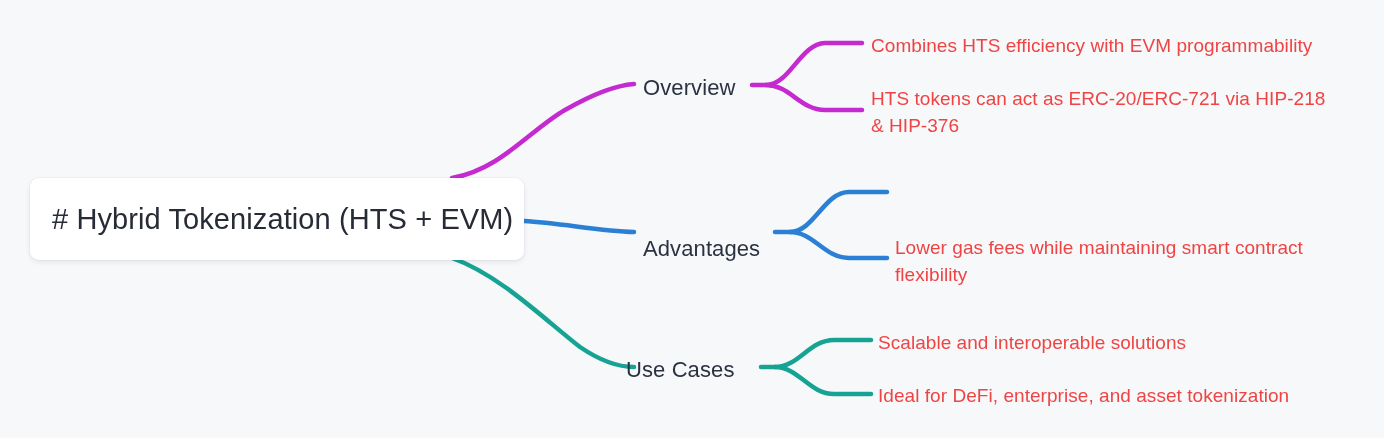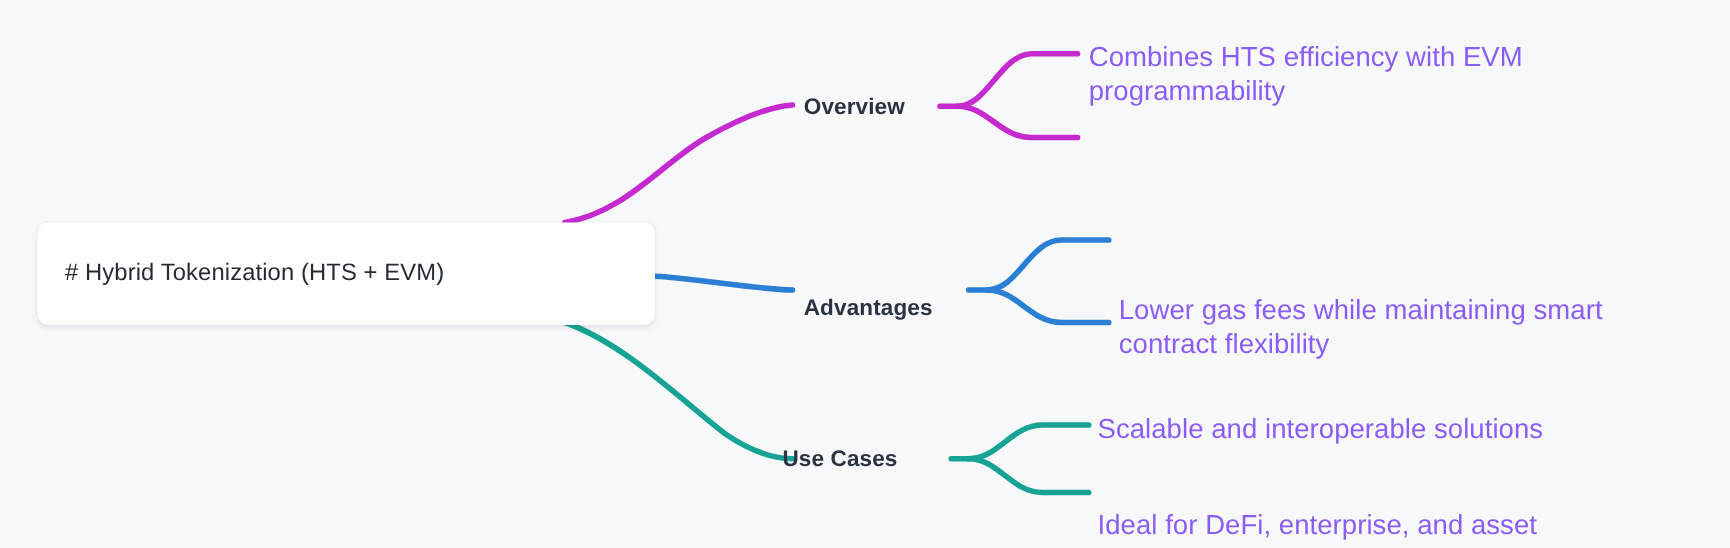--- a/index.html
+++ b/index.html
@@ -34,51 +34,51 @@
     height: 82px;
     background: #ffffff;
     border-radius: 9px;
     box-shadow: 0 2px 5px rgba(40,50,70,0.10), 0 0 0 1px rgba(40,50,70,0.025);
     display: flex;
     align-items: center;
     box-sizing: border-box;
     padding-left: 22px;
   }
   .root-label {
-    font-size: 19px;
+    font-size: 29px;
     color: #262b36;
     letter-spacing: 0.1px;
     white-space: nowrap;
     font-weight: 400;
   }
   .branch-label {
     position: absolute;
-    font-size: 18px;
-    font-weight: bold;
+    font-size: 22px;
+    font-weight: normal;
     color: #2b3241;
     white-space: nowrap;
     letter-spacing: 0.1px;
   }
   .leaf-label {
     position: absolute;
-    font-size: 22px;
-    color: #8b5cf6;
+    font-size: 19px;
+    color: #ef4444;
     line-height: 27px;
     letter-spacing: 0.05px;
   }
   #lbl-overview   { left: 643px; top: 75px;  }
   #lbl-advantages { left: 643px; top: 236px; }
   #lbl-usecases   { left: 626px; top: 357px; }
 
   #leaf-ov-1 { left: 871px; top: 32px;  width: 470px; }
   #leaf-ov-2 { left: 871px; top: 85px;  width: 462px; }
   #leaf-ad-1 { left: 895px; top: 181px; width: 440px; }
   #leaf-ad-2 { left: 895px; top: 234px; width: 440px; }
   #leaf-uc-1 { left: 878px; top: 329px; width: 440px; }
-  #leaf-uc-2 { left: 878px; top: 382px; width: 440px; margin-top: 24px; }
+  #leaf-uc-2 { left: 878px; top: 382px; width: 440px; }
 </style>
 </head>
 <body>
 
 <div id="mindmap-root">
 
   <svg class="edges" viewBox="0 0 1384 438">
 
     <path d="M 452,178 C 500,170 530,130 565,110 C 600,90 620,85 634,84" fill="none" stroke="#c42ad0" stroke-width="4.5" stroke-linecap="round"></path>
 
@@ -101,19 +101,20 @@
 
   <div class="root-node">
     <span class="root-label"># Hybrid Tokenization (HTS + EVM)</span>
   </div>
 
   <div class="branch-label" id="lbl-overview">Overview</div>
   <div class="branch-label" id="lbl-advantages">Advantages</div>
   <div class="branch-label" id="lbl-usecases">Use Cases</div>
 
   <div class="leaf-label" id="leaf-ov-1">Combines HTS efficiency with EVM programmability</div>
+  <div class="leaf-label" id="leaf-ov-2">HTS tokens can act as ERC-20/ERC-721 via HIP-218 &amp; HIP-376</div>
 
   <div class="leaf-label" id="leaf-ad-2">Lower gas fees while maintaining smart contract flexibility</div>
 
   <div class="leaf-label" id="leaf-uc-1">Scalable and interoperable solutions</div>
   <div class="leaf-label" id="leaf-uc-2">Ideal for DeFi, enterprise, and asset tokenization</div>
 
 </div>
 
 </body></html>

